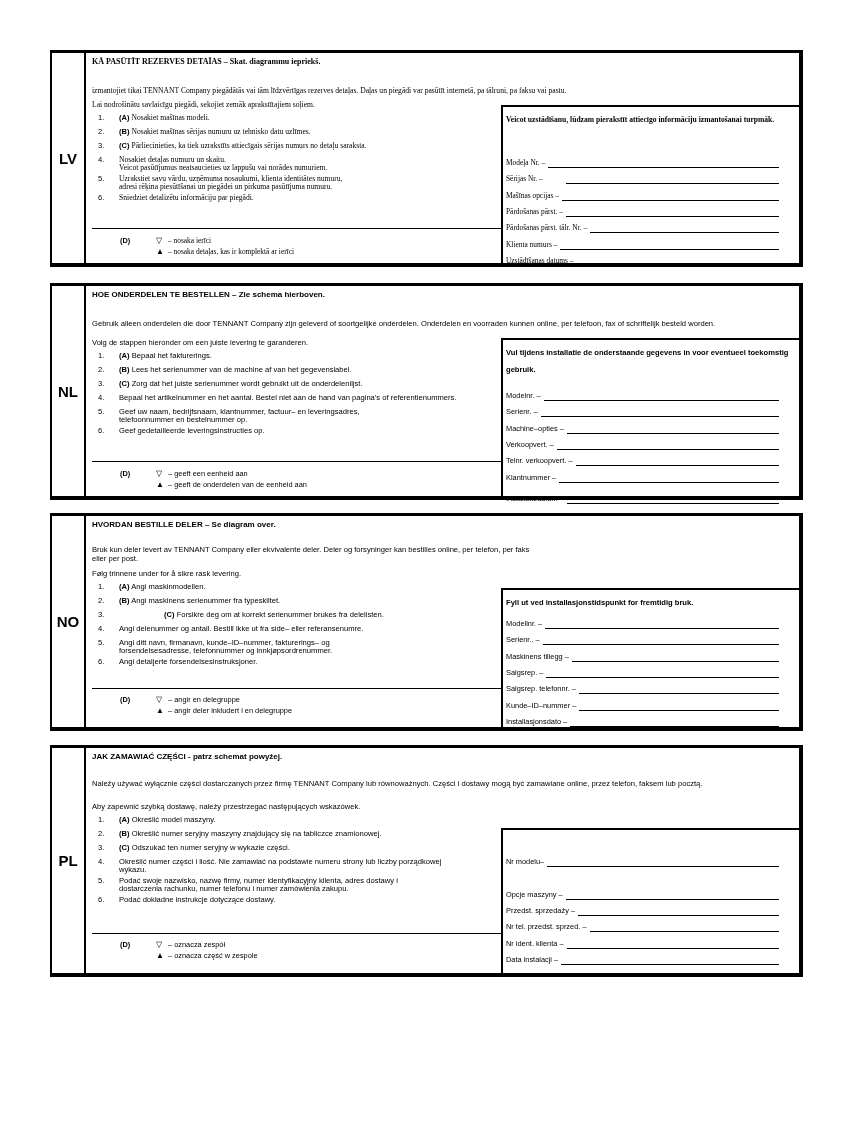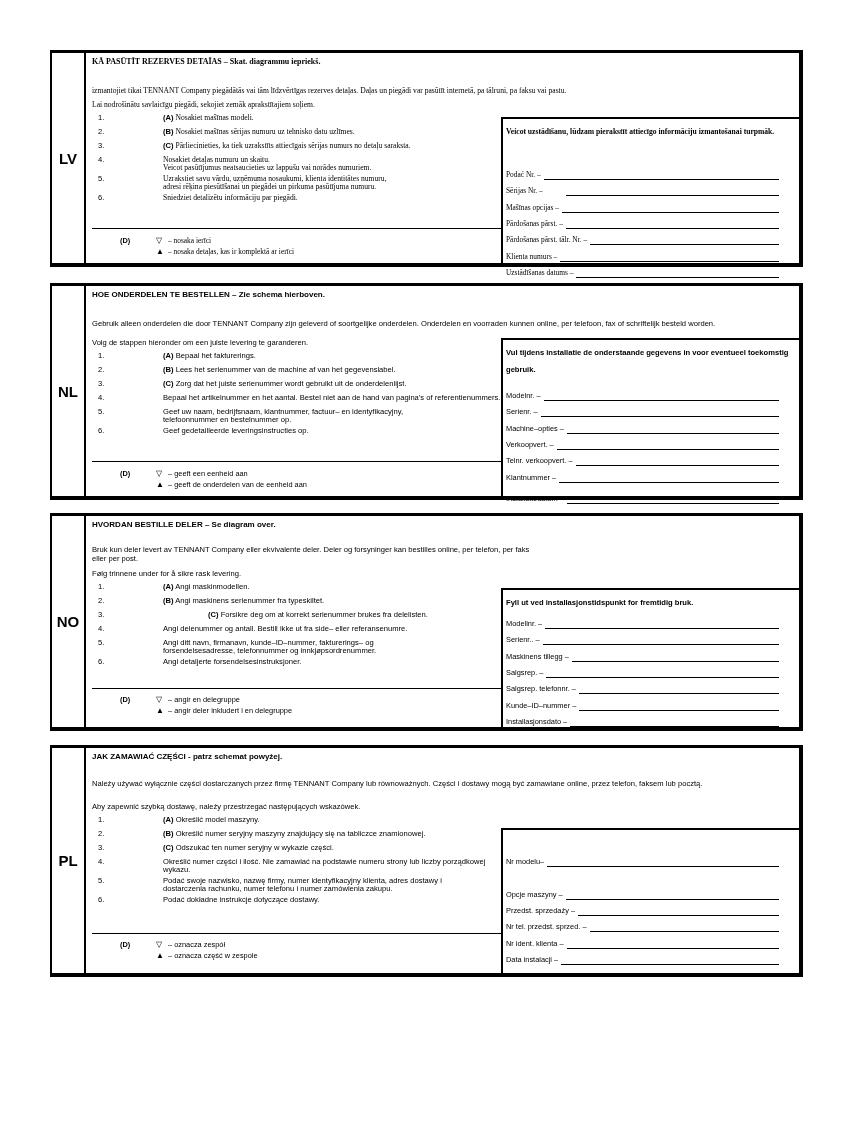--- a/index.html
+++ b/index.html
@@ -19,21 +19,21 @@
   }
   .lang-code { font-weight: bold; font-size: 15px; font-family: "Liberation Sans", sans-serif; }
   .main-col { position: absolute; left: 40px; top: 0; right: 0; bottom: 0; }
 
   .title { position: absolute; left: 0; top: 4px; font-size: 8px; font-weight: bold; white-space: nowrap; }
   .intro { position: absolute; left: 0; right: 8px; font-size: 7.6px; line-height: 8.5px; }
   .lead { position: absolute; left: 0; font-size: 7.6px; white-space: nowrap; }
   .steps { position: absolute; left: 6px; width: 410px; }
   .step { position: absolute; left: 0; width: 420px; font-size: 7.6px; line-height: 8.2px; }
   .step-num { position: absolute; left: 0; top: 0; }
-  .step-text { position: absolute; left: 21px; top: 0; width: 400px; margin-left: 44px; }
+  .step-text { position: absolute; left: 21px; top: 0; width: 400px; }
   .divider { position: absolute; left: 0; width: 411px; border-top: 1.5px solid #000; }
   .legend { position: absolute; left: 28px; font-size: 7.4px; }
   .legend-d { position: absolute; left: 0; top: 0; font-weight: bold; }
   .legend-row { position: absolute; left: 36px; white-space: nowrap; }
   .sym { display: inline-block; width: 12px; text-align: left; font-size: 8px; }
 
   .formbox {
     position: absolute; left: 409px; right: -4px;
     border-top: 2px solid #000; border-left: 2px solid #000;
   }
@@ -87,24 +87,24 @@
             <span class="step-num">6.</span>
             <span class="step-text" style="white-space: pre-line;"><span>Sniedziet detalizētu informāciju par piegādi.</span></span>
           </div>
         </div>
         <div class="divider" style="top: 175px;"></div>
         <div class="legend" style="top: 183px;">
           <span class="legend-d">(D)</span>
           <div class="legend-row" style="top: 0px;"><span class="sym">▽</span><span>– nosaka ierīci</span></div>
           <div class="legend-row" style="top: 11px;"><span class="sym">▲</span><span>– nosaka detaļas, kas ir komplektā ar ierīci</span></div>
         </div>
-        <div class="formbox" style="top: 64px; bottom: -4px; padding-left: 8px;">
+        <div class="formbox" style="top: 52px; bottom: -4px; padding-left: 8px;">
           <div class="form-title">Veicot uzstādīšanu, lūdzam pierakstīt attiecīgo informāciju izmantošanai turpmāk.</div>
           <div class="field" style="top: 46px;">
-            <span class="field-label">Podać Nr. –</span>
+            <span class="field-label">Modeļa Nr. –</span>
             <span class="field-line"></span>
           </div>
           <div class="field" style="top: 62.3px; gap: 20px;">
             <span class="field-label">Sērijas Nr. –</span>
             <span class="field-line"></span>
           </div>
           <div class="field" style="top: 78.6px;">
             <span class="field-label">Mašīnas opcijas –</span>
             <span class="field-line"></span>
           </div>
@@ -147,21 +147,21 @@
           <div class="step" style="top: 28px;">
             <span class="step-num">3.</span>
             <span class="step-text" style="white-space: pre-line;"><span class="lab">(C)</span><span> Zorg dat het juiste serienummer wordt gebruikt uit de onderdelenlijst.</span></span>
           </div>
           <div class="step" style="top: 42px;">
             <span class="step-num">4.</span>
             <span class="step-text" style="white-space: pre-line;"><span>Bepaal het artikelnummer en het aantal. Bestel niet aan de hand van pagina's of referentienummers.</span></span>
           </div>
           <div class="step" style="top: 56px;">
             <span class="step-num">5.</span>
-            <span class="step-text" style="white-space: pre-line;"><span>Geef uw naam, bedrijfsnaam, klantnummer, factuur– en identyfikacyjny,
+            <span class="step-text" style="white-space: pre-line;"><span>Geef uw naam, bedrijfsnaam, klantnummer, factuur– en leveringsadres,
 telefoonnummer en bestelnummer op.</span></span>
           </div>
           <div class="step" style="top: 75px;">
             <span class="step-num">6.</span>
             <span class="step-text" style="white-space: pre-line;"><span>Geef gedetailleerde leveringsinstructies op.</span></span>
           </div>
         </div>
         <div class="divider" style="top: 175px;"></div>
         <div class="legend" style="top: 183px;">
           <span class="legend-d">(D)</span>

